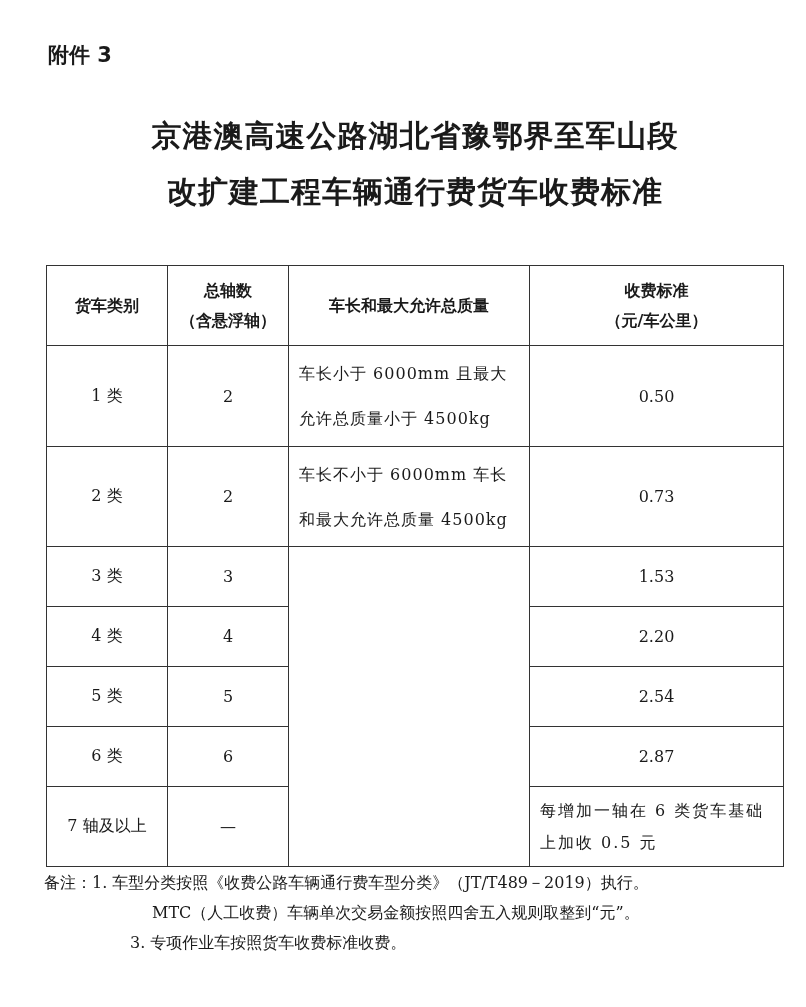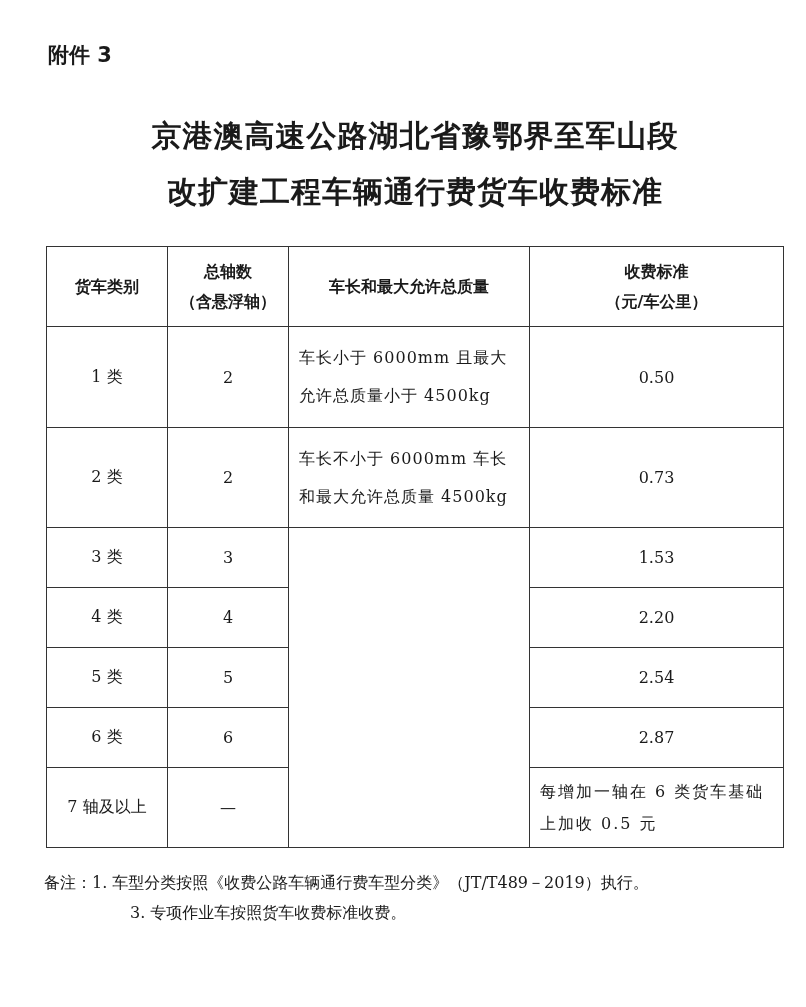--- a/index.html
+++ b/index.html
@@ -3,24 +3,24 @@
 <meta charset="utf-8">
 <style>
   html,body{margin:0;padding:0;background:#fff;}
   body{width:806px;height:1007px;position:relative;overflow:hidden;color:#1a1a1a;
        font-family:"DejaVu Serif","Liberation Serif",serif;}
   .attach{position:absolute;left:48px;top:20px;font-size:21px;font-weight:bold;
           font-family:"DejaVu Sans","Liberation Sans",sans-serif;margin-top:21px;}
   .title{position:absolute;left:12px;width:806px;text-align:center;font-size:30px;font-weight:bold;
          letter-spacing:1px;font-family:"DejaVu Serif","Liberation Serif",serif;}
   .t1{top:116px;} .t2{top:172px;}
-  table{position:absolute;left:46px;top:246px;border-collapse:collapse;table-layout:fixed;}
+  table{position:absolute;left:46px;top:265px;border-collapse:collapse;table-layout:fixed;}
   td,th{border:1.5px solid #333;text-align:center;vertical-align:middle;padding:0;font-size:16px;font-weight:normal;}
   th{font-weight:bold;font-family:"DejaVu Sans","Liberation Sans",sans-serif;font-size:16px;line-height:30px;}
-  td.desc{text-align:left;padding:0 8px 0 10px;line-height:38px;letter-spacing:1px;}
+  td.desc{text-align:left;padding:0 8px 0 10px;line-height:45px;letter-spacing:1px;}
   td.note{text-align:left;padding:0 16px 0 10px;line-height:32px;letter-spacing:2px;}
   .remarks{position:absolute;left:44px;top:868px;font-size:16px;line-height:30px;}
   .remarks .row{white-space:nowrap;}
   .indent{padding-left:86px;}
   .indent2{padding-left:86px;}
 </style>
 </head>
 <body>
 
 <div class="attach">附件 3</div>
@@ -83,14 +83,15 @@
   <tr style="height:80px">
     <td>7 轴及以上</td>
     <td>—</td>
     <td class="note">每增加一轴在 6 类货车基础上加收 0.5 元</td>
   </tr>
 </tbody>
   </table>
 
 <div class="remarks">
   <div class="row"><span>备注：</span><span>1. 车型分类按照《收费公路车辆通行费车型分类》（JT/T489－2019）执行。</span></div>
+  <div class="row indent2" style="padding-left:108px">MTC（人工收费）车辆单次交易金额按照四舍五入规则取整到“元”。</div>
   <div class="row indent">3. 专项作业车按照货车收费标准收费。</div>
 </div>
 
 </body></html>

